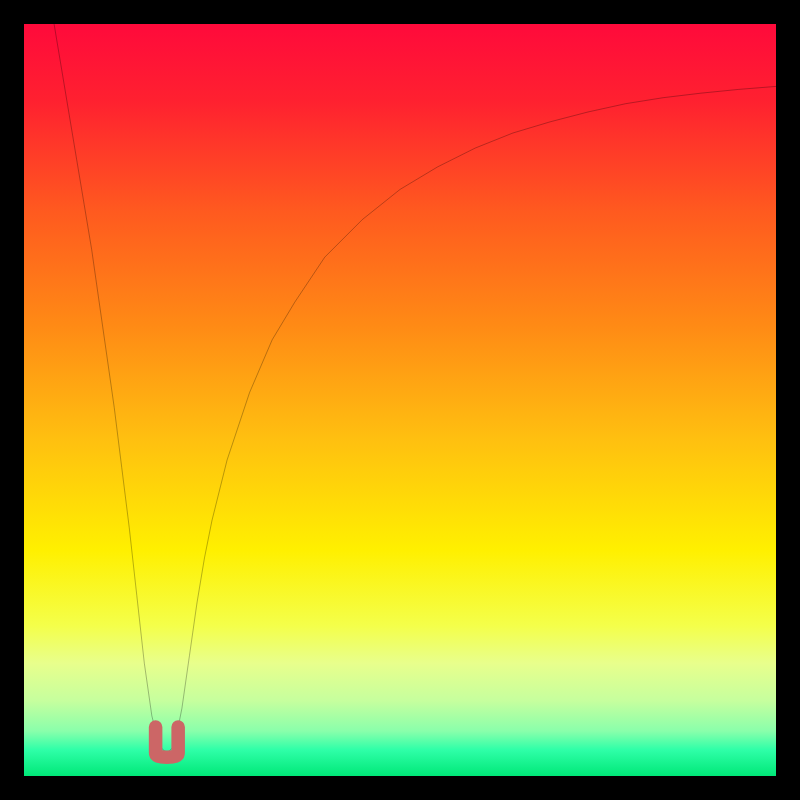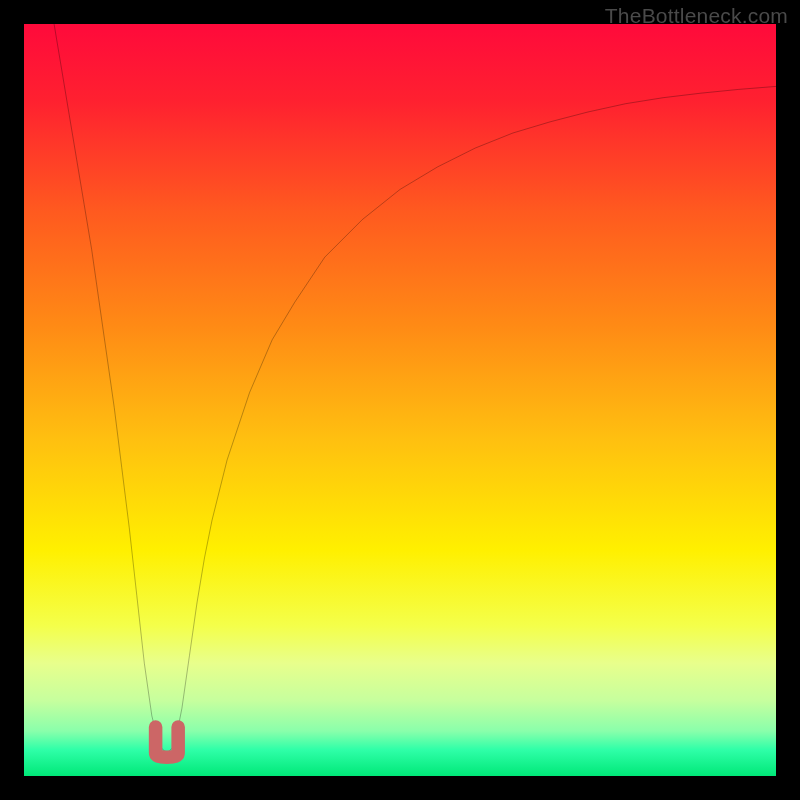--- a/index.html
+++ b/index.html
@@ -68,14 +68,13 @@
       </defs>
       <rect x="0" y="0" width="100" height="100" fill="url(#bg)"></rect>
     </svg>
 
     <svg class="curve" viewBox="0 0 100 100" preserveAspectRatio="none" width="752" height="752">
       <path id="curvePath" d="M4.000 0.000 L5.000 6.000 L6.000 12.000 L7.000 18.000 L8.000 24.000 L9.000 30.000 L10.000 37.000 L11.000 44.000 L12.000 51.000 L13.000 59.000 L14.000 67.000 L15.000 76.000 L16.000 85.000 L17.000 92.000 L18.000 96.000 L19.000 97.000 L20.000 96.000 L21.000 91.000 L22.000 84.000 L23.000 77.000 L24.000 71.000 L25.000 66.000 L27.000 58.000 L30.000 49.000 L33.000 42.000 L36.000 37.000 L40.000 31.000 L45.000 26.000 L50.000 22.000 L55.000 19.000 L60.000 16.500 L65.000 14.500 L70.000 13.000 L75.000 11.700 L80.000 10.600 L85.000 9.800 L90.000 9.200 L95.000 8.700 L100.000 8.300 " fill="none" stroke="#000000" stroke-width="0.28" vector-effect="non-scaling-stroke"></path>
       <path id="markerPath" d="M 17.5 93.5 L 17.5 96.9 Q 17.5 97.5 19 97.5 Q 20.5 97.5 20.5 96.9 L 20.5 93.5" fill="none" stroke="#cc6666" stroke-width="1.8" stroke-linecap="round" stroke-linejoin="round"></path>
     </svg>
   </div>
 
-  <div class="watermark">TheBottleneck.com</div>
 </div>
 
 </body></html>

